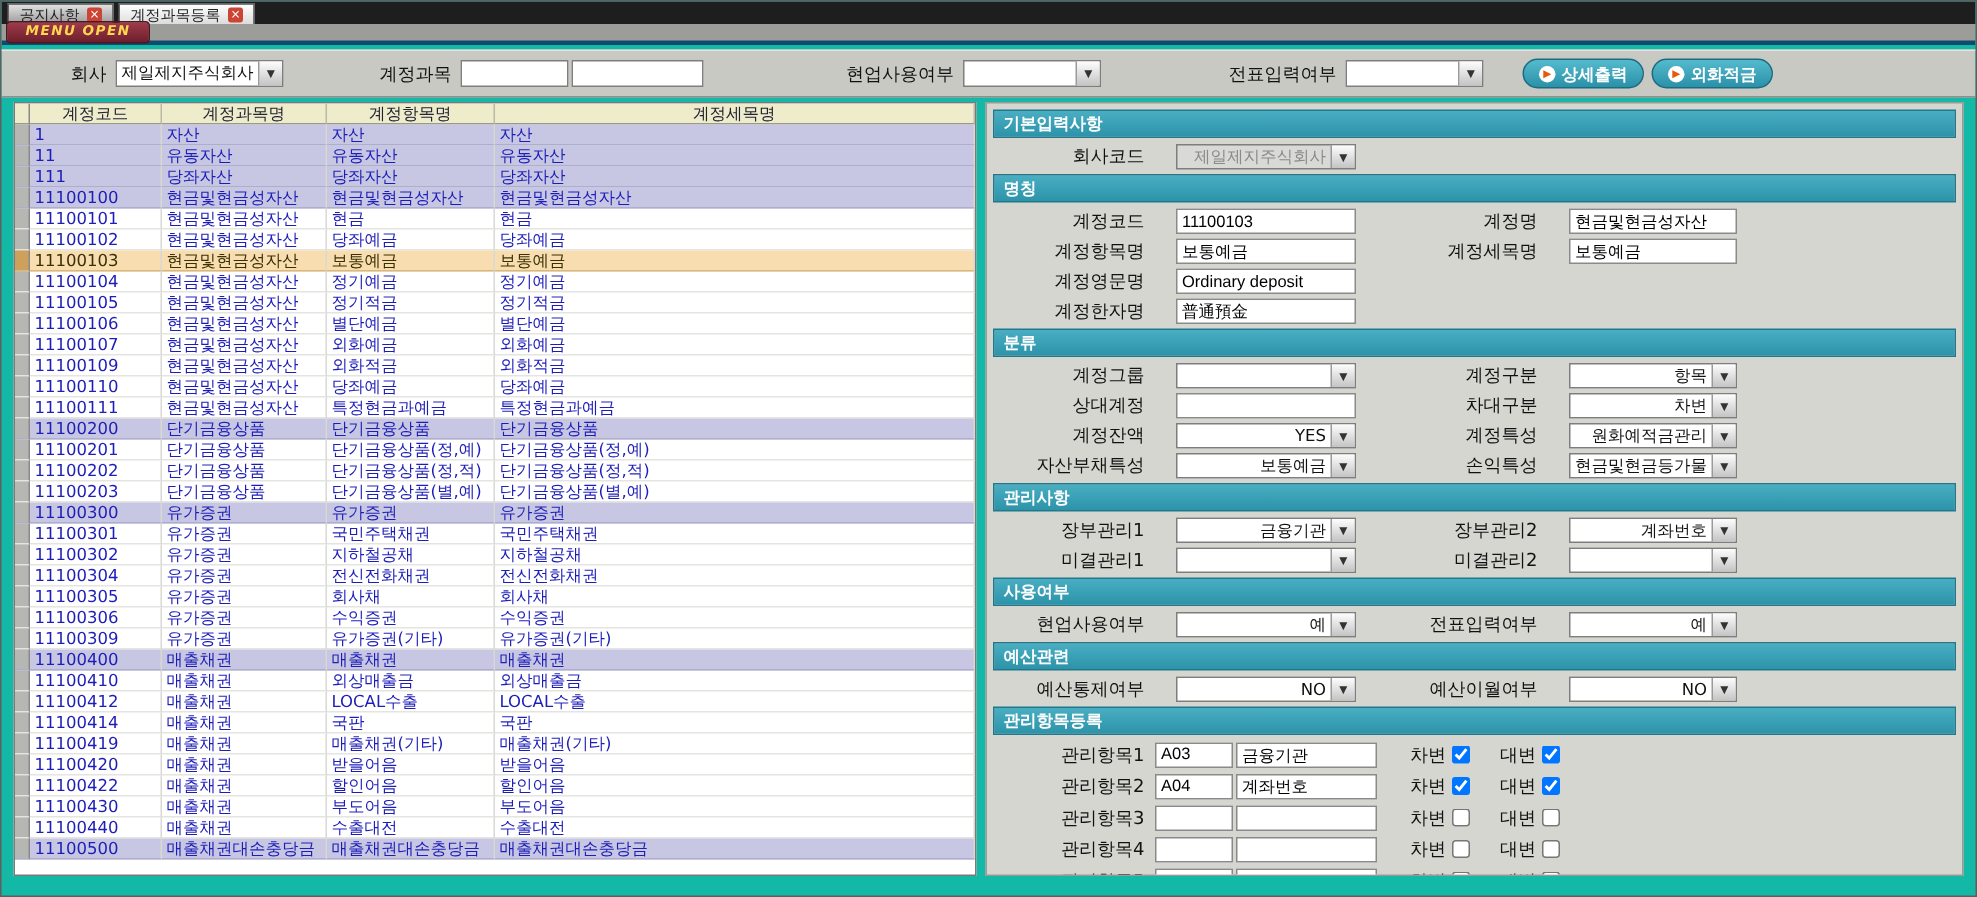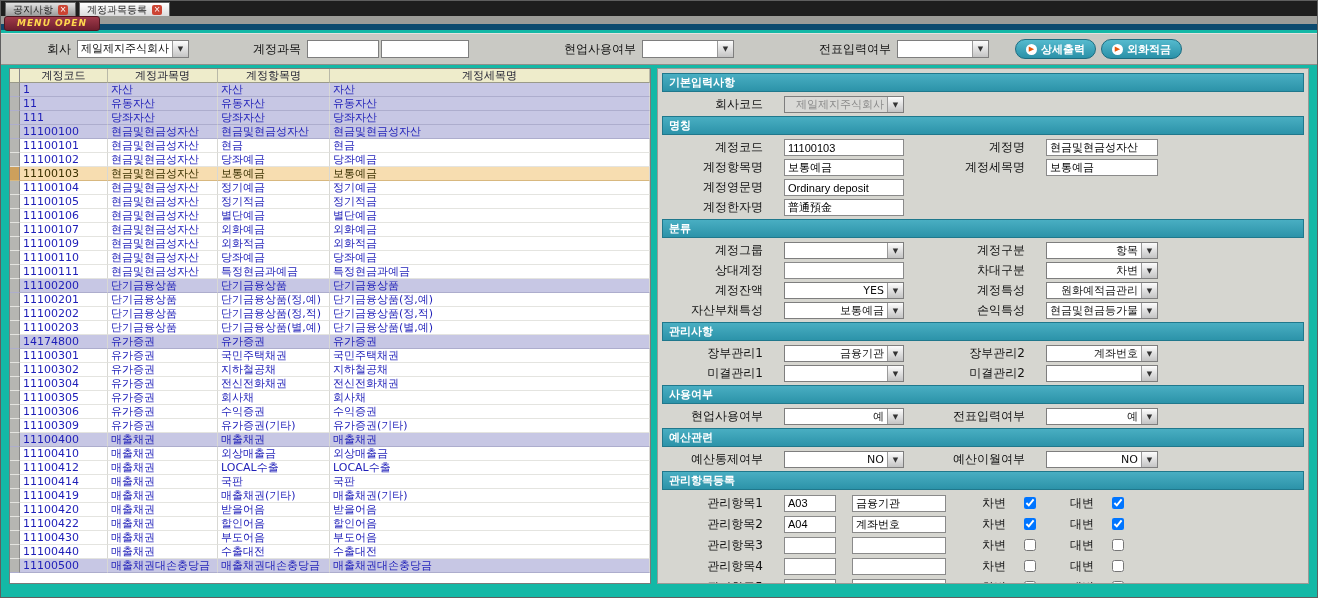--- a/index.html
+++ b/index.html
@@ -7,21 +7,21 @@
   .window { width:1318px; height:598px; background:#14b8a6; border:1px solid #5f5f5f; overflow:hidden; position:relative; }
 
   
   .tabbar { height:15px; background:#1e1e1e; display:flex; align-items:flex-end; padding-left:4px; gap:3px; }
   .tab { height:14px; display:flex; align-items:center; gap:5px; padding:0 7px; font-size:10px; color:#222;
          background:linear-gradient(#e2e2e2,#9a9a9a); border:1px solid #666; border-bottom:none; cursor:pointer; white-space:nowrap; }
   .tab.active { background:linear-gradient(#ffffff,#dcdcdc); }
   .tab-close { width:10px; height:10px; background:#cc4433; color:#fff; font-size:8px; line-height:10px; text-align:center; border-radius:2px; cursor:pointer; }
 
   
-  .menubar { height:14px; background:#9c9c98; display:flex; align-items:flex-start; padding-left:3px; border-bottom:6px solid #0c4a6e; }
+  .menubar { height:14px; background:#9c9c98; display:flex; align-items:center; padding-left:3px; border-bottom:3px solid #0c4a6e; }
   .menu-open { background:linear-gradient(#a03a4a,#6e1f2e); color:#ffd84d; font-size:9px; font-weight:bold; font-style:italic;
                padding:1px 12px 2px; border-radius:3px; border:1px solid #4f1620; letter-spacing:1px; cursor:pointer; }
 
   
   .toolbar { height:32px; margin-top:3px; background:#c9c9c4; border-top:1px solid #e3e3df; border-bottom:1px solid #8f8f8b;
              display:flex; align-items:center; }
   .lbl { font-size:12px; color:#111; margin-right:6px; white-space:nowrap; }
   .select { display:flex; height:18px; background:#fff; border:1px solid #7e7e7e; cursor:pointer; }
   .select.disabled { background:#d9d9d6; }
   .select.disabled .select-text { color:#8a8a8a; }
@@ -56,21 +56,21 @@
   .row-selected .sel { background:#cda05c; }
 
   
   .form-panel { flex:1; background:#d6d6d0; border:1px solid #9a9a96; padding:2px 4px; overflow:hidden; }
   .sec-header { background:linear-gradient(#49aec2,#2c93a9); color:#fff; font-size:11px; font-weight:bold;
                 padding:1px 6px; border:1px solid #20788c; margin:2px 0 3px; }
   .frow { display:grid; grid-template-columns:106px 120px 110px 112px; column-gap:16px; height:19px; align-items:center; margin-bottom:1px; }
   .flabel { font-size:12px; text-align:right; padding-right:5px; color:#111; white-space:nowrap; overflow:hidden; }
   .finput { height:17px; border:1px solid #8a8a8a; font-size:11px; padding:0 3px; width:100%; background:#fff; }
   .fselect { height:17px; width:100%; }
-  .mrow { display:grid; grid-template-columns:106px 52px 94px 46px 16px 40px 16px; column-gap:16px; height:20px; align-items:center; margin-bottom:1px; }
+  .mrow { display:grid; grid-template-columns:106px 52px 94px 46px 16px 40px 16px; column-gap:2px; height:20px; align-items:center; margin-bottom:1px; }
   .mrow .dc-label { font-size:12px; color:#111; text-align:right; padding-right:2px; }
   .mrow input[type=checkbox] { width:12px; height:12px; margin:0; cursor:pointer; }
 </style>
 </head>
 <body>
 
 <div class="window">
 
   <div class="tabbar">
     <div class="tab">
@@ -267,21 +267,21 @@
           <div class="trow row-item">
             <div class="cell sel"></div>
             <div class="cell c-code">11100203</div>
             <div class="cell c-name">단기금융상품</div>
             <div class="cell c-item">단기금융상품(별,예)</div>
             <div class="cell c-detail">단기금융상품(별,예)</div>
           </div>
 
           <div class="trow row-group">
             <div class="cell sel"></div>
-            <div class="cell c-code">14174800</div>
+            <div class="cell c-code">11100300</div>
             <div class="cell c-name">유가증권</div>
             <div class="cell c-item">유가증권</div>
             <div class="cell c-detail">유가증권</div>
           </div>
 
           <div class="trow row-item">
             <div class="cell sel"></div>
             <div class="cell c-code">11100301</div>
             <div class="cell c-name">유가증권</div>
             <div class="cell c-item">국민주택채권</div>

